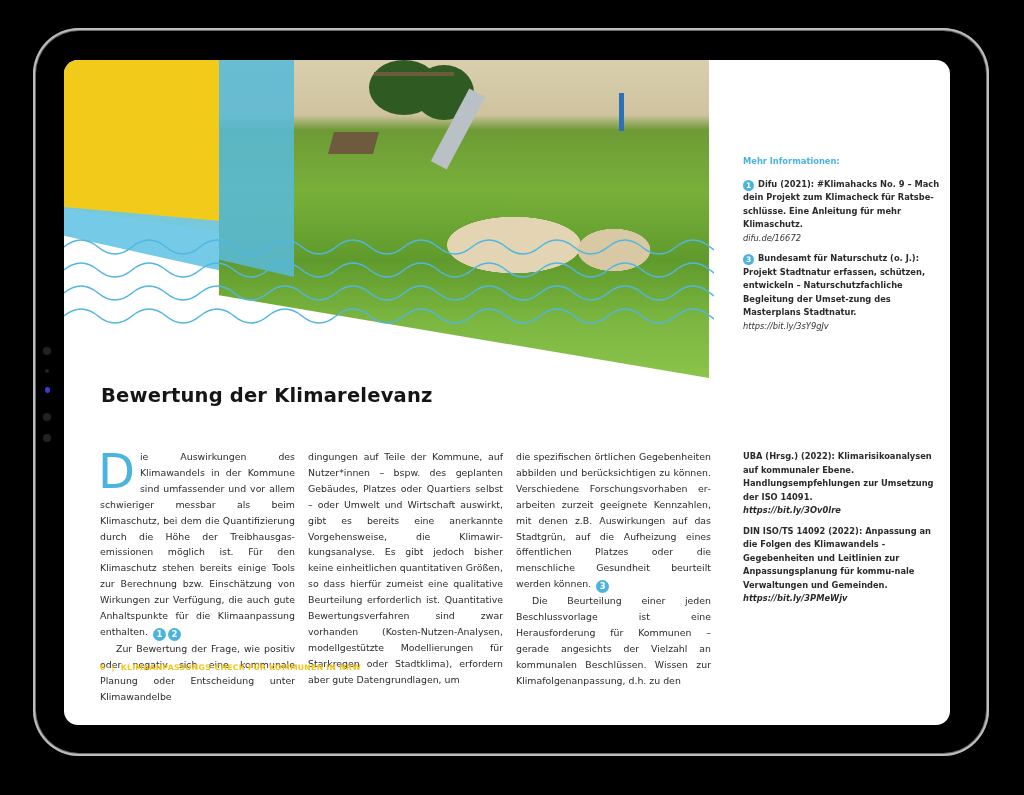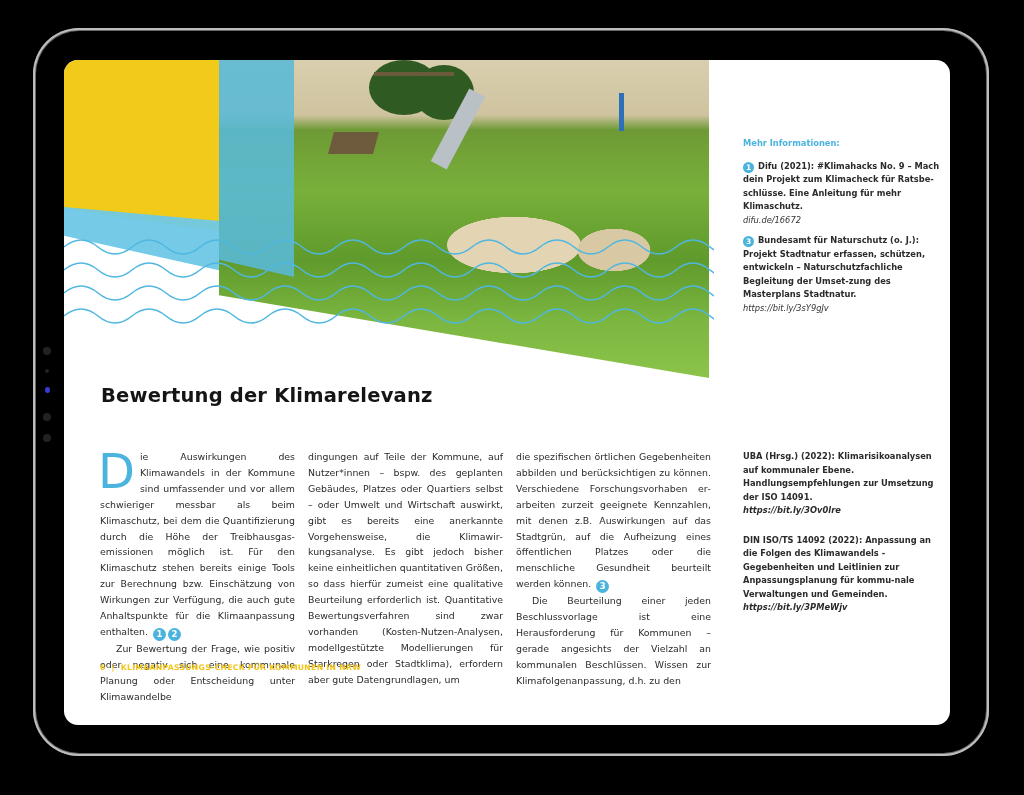--- a/index.html
+++ b/index.html
@@ -15,21 +15,21 @@
       radial-gradient(ellipse 60px 35px at 395px 190px, #d8c9a4 0 60%, transparent 61%),
       radial-gradient(ellipse 95px 40px at 295px 185px, #e3d5b3 0 70%, transparent 71%),
       linear-gradient(180deg, #d9cfae 0, #cfc39f 55px, #6e9a35 70px, #78b03a 130px, #5f9a2c 200px, #7bb640 260px, #8cc44a 318px); }
   .photo .slide { position:absolute; left:230px; top:28px; width:18px; height:82px; background:#b9c0c6; transform:rotate(28deg); }
   .photo .swing { position:absolute; left:155px; top:12px; width:80px; height:4px; background:#6b5a3c; }
   .photo .bench { position:absolute; left:112px; top:72px; width:45px; height:22px; background:#6e5a3c; transform:skewX(-15deg); }
   .photo .pole { position:absolute; left:400px; top:33px; width:5px; height:38px; background:#2d6fb8; }
   .photo .tree { position:absolute; width:70px; height:55px; border-radius:50%; background:#2f5a22; }
   .cyanstrip { position:absolute; left:155px; top:0; width:75px; height:217px; background:rgba(89,185,215,.88); clip-path:polygon(0 0,100% 0,100% 100%,0 92%); }
   .waves { position:absolute; left:0; top:175px; width:650px; height:95px; }
-  .sidebar { position:absolute; left:679px; top:77px; width:200px; font-size:8.3px; line-height:13.5px; color:#2b2b2b; font-weight:bold; }
+  .sidebar { position:absolute; left:679px; top:95px; width:200px; font-size:8.3px; line-height:13.5px; color:#2b2b2b; font-weight:bold; }
   .sidebar .head { color:#4ab3de; margin-bottom:9px; }
   .sidebar .entry { margin-bottom:7px; }
   .sidebar .url { font-style:italic; font-weight:normal; color:#333;text-align:center; }
   .num { display:inline-block; width:11px; height:11px; border-radius:50%; background:#4ab3de; color:#fff; font-size:7.5px; line-height:11px; text-align:center; font-weight:bold; margin-right:4px; vertical-align:-1px; }
   .title { position:absolute; left:37px; top:324px; font-size:19.5px; font-weight:bold; color:#151515; letter-spacing:.2px; }
   .col { position:absolute; top:389px; width:195px; font-size:9.4px; line-height:15.9px; color:#2b2b2b; text-align:justify; hyphens:manual; }
   .col1 { left:36px; } .col2 { left:244px; } .col3 { left:452px; }
   .dropcap { float:left; font-size:48px; line-height:40px; color:#4ab3de; margin:2px 5px 0 -2px; font-weight:normal; }
   .indent { text-indent:16px; }
   .inum { display:inline-block; width:13px; height:13px; border-radius:50%; background:#4ab3de; color:#fff; font-size:8.5px; line-height:13px; text-align:center; font-weight:bold; vertical-align:-2px; margin-left:2px; }
@@ -93,21 +93,21 @@
     <div>dingungen auf Teile der Kommune, auf Nut­zer*innen – bspw. des geplanten Gebäudes, Platzes oder Quartiers selbst – oder Umwelt und Wirtschaft auswirkt, gibt es bereits eine anerkannte Vorgehensweise, die Klimawir­kungsanalyse. Es gibt jedoch bisher keine einheitlichen quantitativen Größen, so dass hierfür zumeist eine qualitative Beurteilung erforderlich ist. Quantitative Bewertungs­verfahren sind zwar vorhanden (Kosten-Nutzen-Analysen, modellgestützte Model­lierungen für Starkregen oder Stadtklima), erfordern aber gute Datengrundlagen, um</div>
   </div>
 
   <div class="col col3">
     <span>die spezifischen örtlichen Gegebenheiten abbilden und berücksichtigen zu können. Verschiedene Forschungsvorhaben er­arbeiten zurzeit geeignete Kennzahlen, mit denen z.B. Auswirkungen auf das Stadt­grün, auf die Aufheizung eines öffentlichen Platzes oder die menschliche Gesundheit beurteilt werden können.</span>
     <span class="inum">3</span>
     <div class="indent">Die Beurteilung einer jeden Beschluss­vorlage ist eine Herausforderung für Kom­munen – gerade angesichts der Vielzahl an kommunalen Beschlüssen. Wissen zur Klimafolgenanpassung, d.h. zu den</div>
   </div>
 
   <div class="sidebar2">
-    <div class="entry" style="margin-bottom:16px">
+    <div class="entry" style="margin-bottom:7px">
       <span class="src">UBA (Hrsg.) (2022):</span>
       <span>Klimarisikoanalysen auf kommunaler Ebene. Handlungsempfehlungen zur Umsetzung der ISO 14091.</span><br>
       <span class="url" style="font-style:italic;font-weight:bold">https://bit.ly/3Ov0lre</span>
     </div>
     <div class="entry">
       <span class="src">DIN ISO/TS 14092 (2022):</span>
       <span>Anpassung an die Folgen des Klimawandels - Gegebenheiten und Leitlinien zur Anpassungsplanung für kommu-nale Verwaltungen und Gemeinden.</span><br>
       <span class="url" style="font-style:italic;font-weight:bold">https://bit.ly/3PMeWjv</span>
     </div>
   </div>

